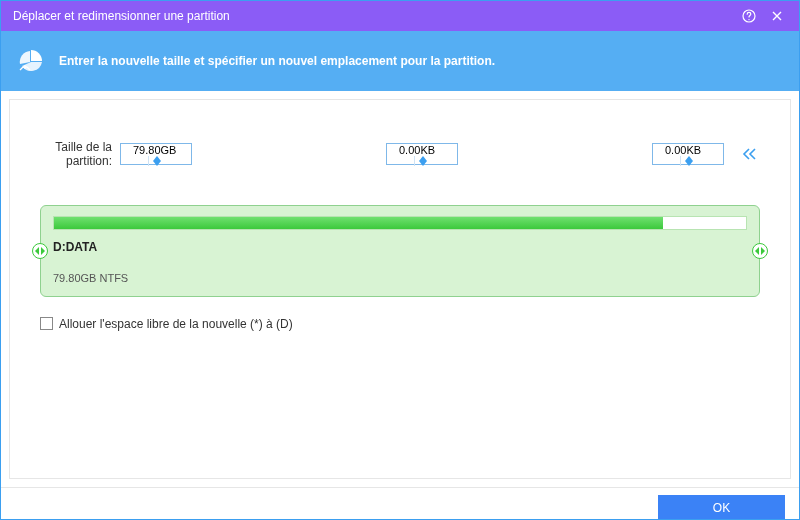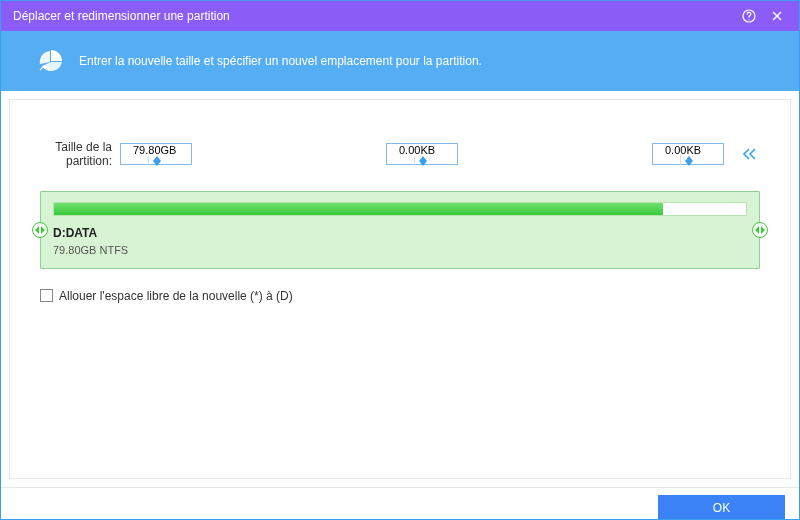--- a/index.html
+++ b/index.html
@@ -3,42 +3,42 @@
 <meta charset="utf-8">
 <style>
 * { box-sizing: border-box; margin: 0; padding: 0; font-family: -apple-system, "Segoe UI", Arial, sans-serif; }
 body { width: 800px; height: 520px; overflow: hidden; background: #fff; border: 1px solid #3b9ff0; }
 
 .titlebar { height: 30px; background: #8b5cf6; color: #fff; display: flex; align-items: center; padding: 0 8px 0 12px; font-size: 12px; }
 .titlebar .title { flex: 1; }
 .titlebar .tb-icon { width: 28px; height: 28px; display: flex; align-items: center; justify-content: center; cursor: pointer; }
 .titlebar svg { stroke: #fff; fill: none; }
 
-.banner { height: 60px; background: #55aef3; color: #fff; display: flex; align-items: center; padding: 0 36px; gap: 14px; font-size: 12px; }
+.banner { height: 60px; background: #55aef3; color: #fff; display: flex; align-items: center; padding: 0 16px; gap: 14px; font-size: 12px; font-weight: bold; }
 .banner .banner-icon svg { display: block; }
 
 .content { padding: 40px 30px 20px 30px; border: 1px solid #e6e6e6; margin: 8px; height: 380px; position: relative; }
 
-.row-inputs { display: flex; align-items: center; gap: 8px; margin-bottom: 22px; font-size: 12px; color: #333; }
+.row-inputs { display: flex; align-items: center; gap: 8px; margin-bottom: 36px; font-size: 12px; color: #333; }
 .lbl { text-align: right; }
 .lbl.size { width: 72px; line-height: 1.2; }
 .spinbox { position: relative; width: 72px; height: 22px; border: 1px solid #7fb8e9; background: #fff; display: flex; align-items: center; flex-direction: column; }
 .spinbox input { border: none; width: 54px; height: 100%; padding: 0 2px 0 4px; font-size: 11px; outline: none; }
 .spinbox .spins { width: 16px; height: 100%; display: flex; flex-direction: column; border-left: 1px solid #cfe3f5; }
 .spinbox .sp { flex: 1; display: flex; align-items: center; justify-content: center; cursor: pointer; }
 .spinbox .sp svg { display: block; }
 
 .gap-flex { flex: 1; }
 .chev-collapse { width: 22px; height: 22px; display: flex; align-items: center; justify-content: center; cursor: pointer; color: #3b9ff0; margin-left: 6px; }
 
-.partition-card { border: 1px solid #8fd18f; background: #d8f3d3; border-radius: 1px; padding: 10px 12px 12px 12px; position: relative; margin-bottom: 20px; }
+.partition-card { border: 1px solid #8fd18f; background: #d8f3d3; border-radius: 6px; padding: 10px 12px 12px 12px; position: relative; margin-bottom: 20px; }
 .partition-bar { height: 14px; background: #fff; border: 1px solid #b8e4b2; margin-bottom: 10px; position: relative; }
 .partition-fill { height: 100%; background: linear-gradient(#6fe06f, #3cc93c); }
 .partition-name { font-size: 12px; font-weight: bold; color: #222; }
-.partition-sub { font-size: 11px; color: #555; margin-top: 4px; }
+.partition-sub { font-size: 11px; color: #555; margin-top: 18px; }
 .grip { position: absolute; top: 50%; width: 16px; height: 16px; background: #fff; border: 1px solid #3cc93c; border-radius: 50%; transform: translateY(-50%); display: flex; align-items: center; justify-content: center; cursor: ew-resize; }
 .grip.left { left: -9px; }
 .grip.right { right: -9px; }
 .grip svg { display: block; }
 
 .checkbox-row { display: flex; align-items: center; gap: 6px; font-size: 12px; color: #333; }
 .checkbox-row .cb { width: 13px; height: 13px; border: 1px solid #888; background: #fff; cursor: pointer; }
 
 .footer { height: 40px; display: flex; align-items: center; justify-content: flex-end; padding: 0 14px; border-top: 1px solid #e6e6e6; }
 .btn-ok { width: 127px; height: 26px; background: #3b82f6; color: #fff; border: none; font-size: 12px; cursor: pointer; }

